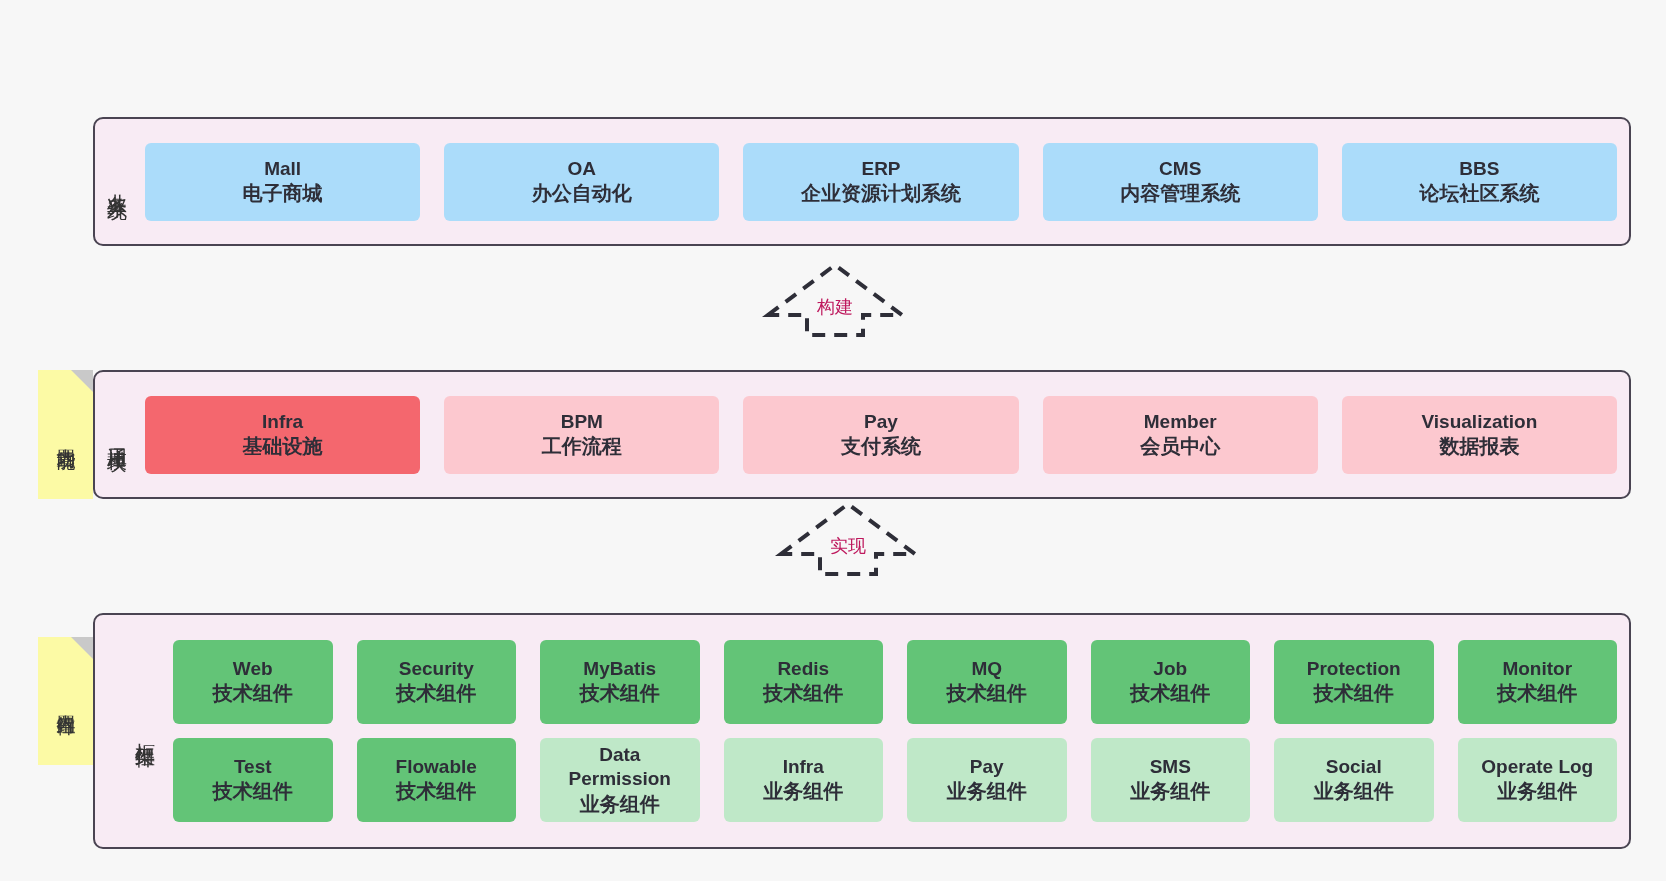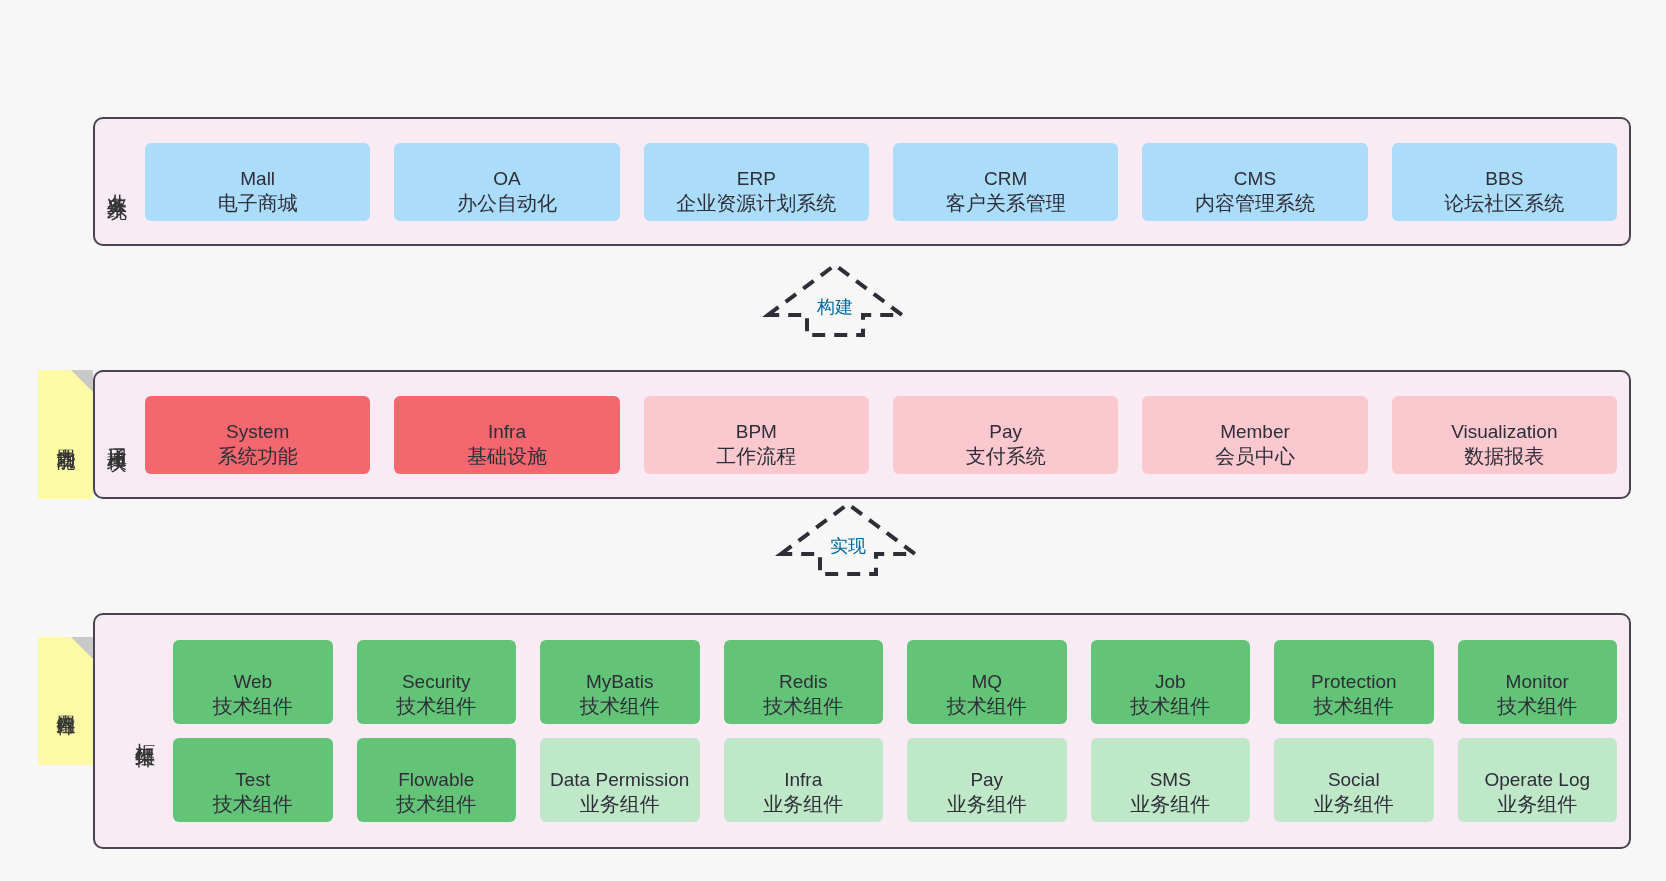--- a/index.html
+++ b/index.html
@@ -55,26 +55,27 @@
     align-items: stretch;
   }
   .row > .card { flex: 1 1 0; }
 
   
   .card {
     border-radius: 6px;
     display: flex;
     flex-direction: column;
     align-items: center;
-    justify-content: flex-end;
+    justify-content: center;
     text-align: center;
     color: #2e2e38;
     line-height: 1.28;
     padding: 4px 6px;
     user-select: none;
+    font-weight: bold;
   }
   .card .t1 { font-size: 19px; }
   .card .t2 { font-size: 20px; }
 
   .card.blue        { background: #abdcfa; }
   .card.red         { background: #f4676e; }
   .card.pink        { background: #fcc8cf; }
   .card.green       { background: #63c477; }
   .card.lightgreen  { background: #bfe8c8; }
 
@@ -114,21 +115,21 @@
   .arrow-group { position: absolute; }
   #arrow-build    { left: 760px; top: 259px; width: 150px; height: 82px; }
   #arrow-implement{ left: 773px; top: 498px; width: 150px; height: 82px; }
   .arrow-group svg { display: block; }
   .arrow-label {
     position: absolute;
     left: 0; right: 0;
     bottom: 22px;
     text-align: center;
     font-size: 18px;
-    color: #0369a1;
+    color: #be185d;
     background: transparent;
     user-select: none;
   }
 </style>
 </head>
 <body>
 
 <div class="canvas">
 
   <div class="panel" id="panel-business">
@@ -139,24 +140,20 @@
           <span class="t1">Mall</span>
           <span class="t2">电子商城</span>
         </div>
         <div class="card blue">
           <span class="t1">OA</span>
           <span class="t2">办公自动化</span>
         </div>
         <div class="card blue">
           <span class="t1">ERP</span>
           <span class="t2">企业资源计划系统</span>
-        </div>
-        <div class="card blue">
-          <span class="t1">CRM</span>
-          <span class="t2">客户关系管理</span>
         </div>
         <div class="card blue">
           <span class="t1">CMS</span>
           <span class="t2">内容管理系统</span>
         </div>
         <div class="card blue">
           <span class="t1">BBS</span>
           <span class="t2">论坛社区系统</span>
         </div>
       </div>
@@ -173,24 +170,20 @@
   <div class="note" id="note-builtin-function">
     <span>内置功能</span>
     <span class="fold"></span>
   </div>
 
   <div class="panel" id="panel-common">
     <div class="panel-title">通用模块</div>
     <div class="panel-body">
       <div class="row">
         <div class="card red">
-          <span class="t1">System</span>
-          <span class="t2">系统功能</span>
-        </div>
-        <div class="card red">
           <span class="t1">Infra</span>
           <span class="t2">基础设施</span>
         </div>
         <div class="card pink">
           <span class="t1">BPM</span>
           <span class="t2">工作流程</span>
         </div>
         <div class="card pink">
           <span class="t1">Pay</span>
           <span class="t2">支付系统</span>

